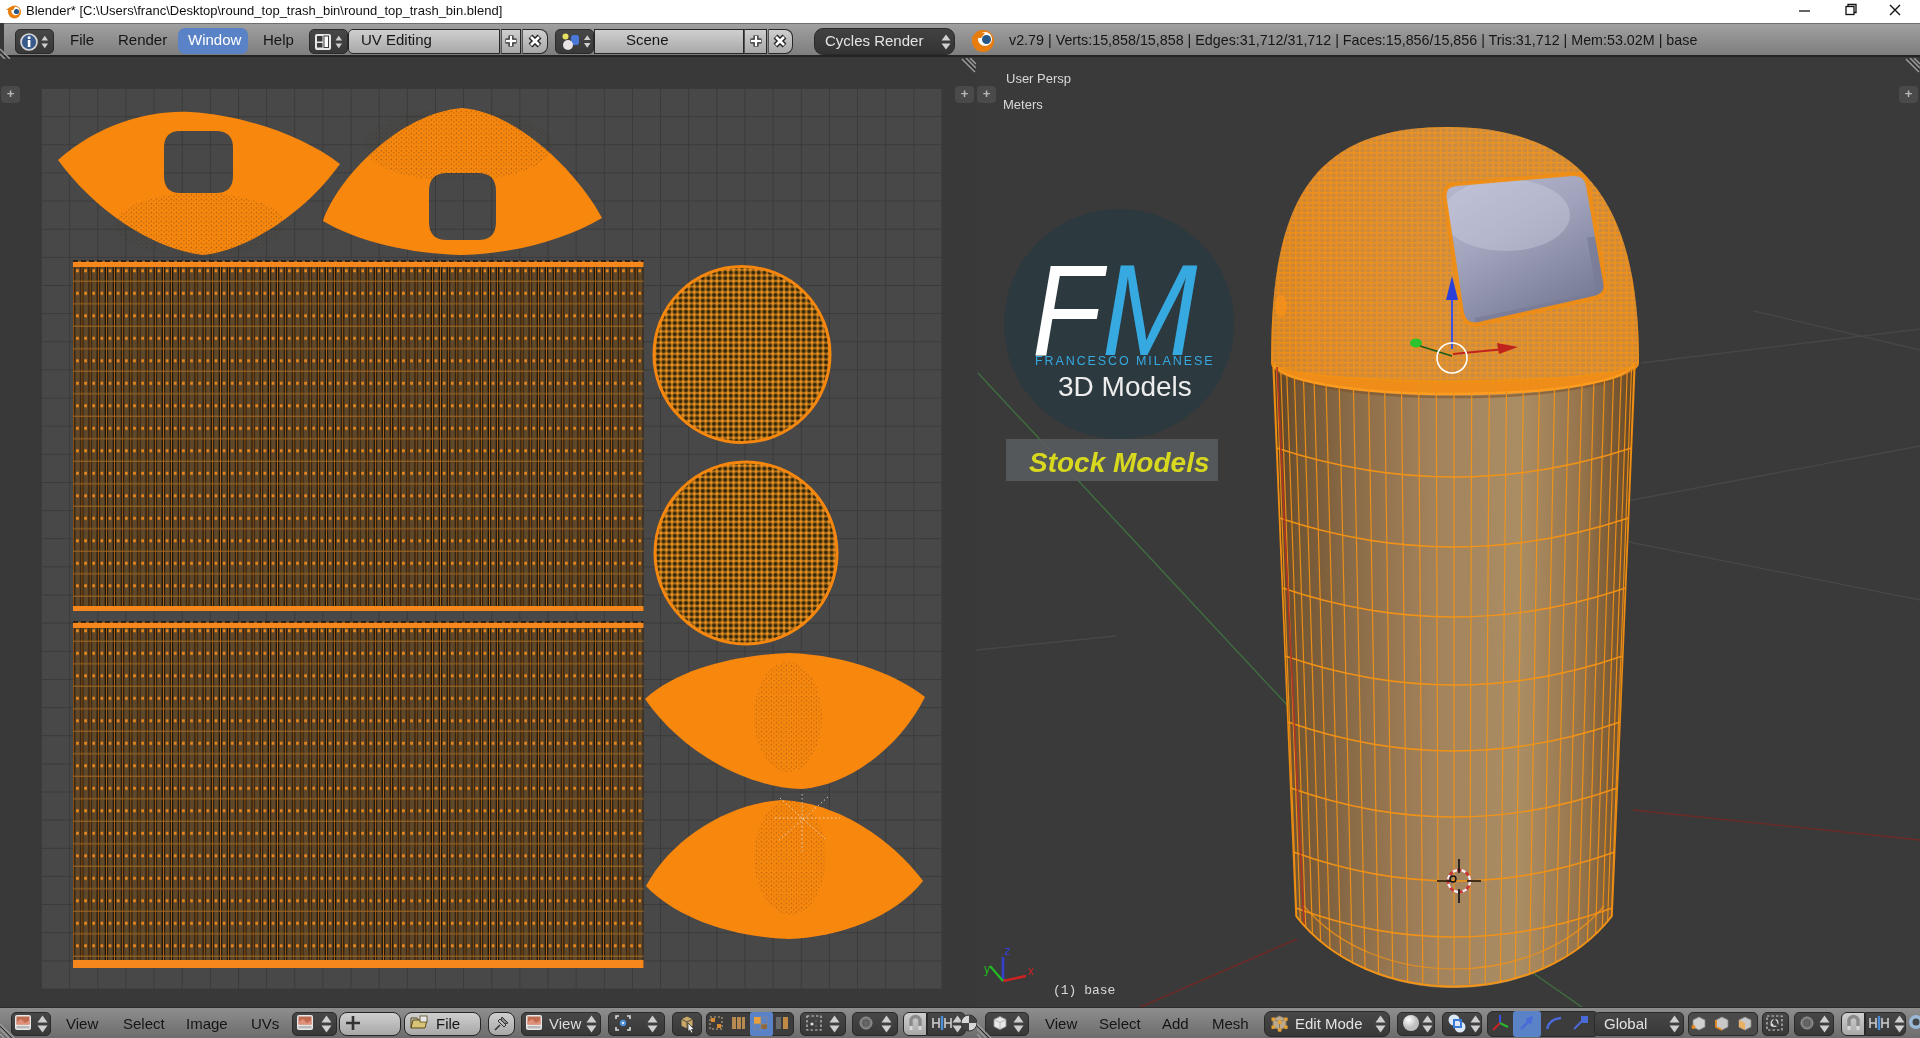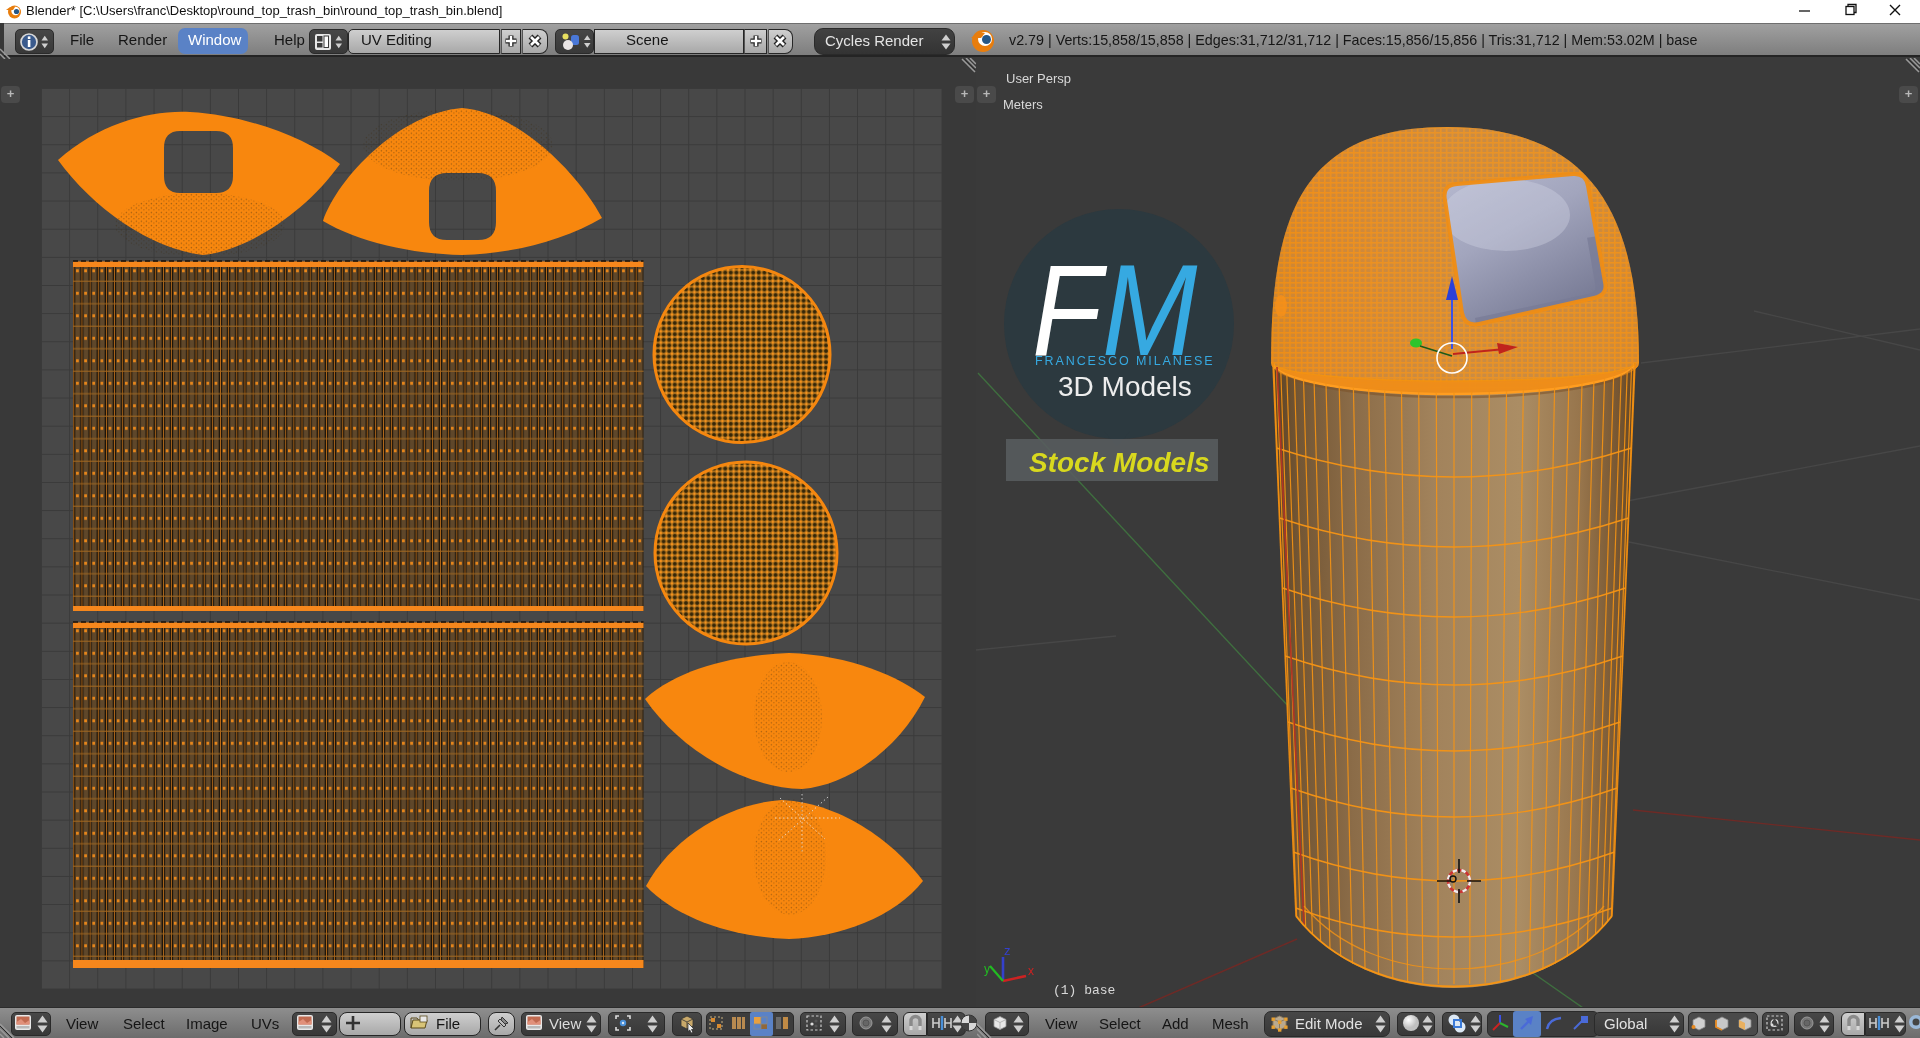--- a/index.html
+++ b/index.html
@@ -44,21 +44,21 @@
    <rect x="7.8" y="7" width="2.6" height="7" fill="#fff"></rect>
         <rect x="7.8" y="3.4" width="2.6" height="2.6" fill="#fff"></rect>
    <path d="M21.5,7.5 L28,7.5 L24.75,2.8 Z" fill="#cfcfcf"></path>
         <path d="M21.5,10.5 L28,10.5 L24.75,15.2 Z" fill="#cfcfcf"></path>
   </svg>
  </div>
  <div class="abs mtext" style="left:66px;top:7px;">File</div>
  <div class="abs mtext" style="left:114px;top:7px;">Render</div>
  <div class="abs" style="left:174px;top:4px;width:70px;height:26px;background:#5a82c6;border-radius:7px;"></div>
  <div class="abs mtext" style="left:184px;top:7px;color:#fff;">Window</div>
- <div class="abs mtext" style="left:259px;top:7px;margin-left:11px;">Help</div>
+ <div class="abs mtext" style="left:259px;top:7px;">Help</div>
  <div class="abs btn" style="left:305px;top:5px;width:39px;height:25px;">
   <svg class="abs" style="left:4px;top:3px" width="30" height="18" viewBox="0 0 30 18">
    <rect x="1" y="1" width="16" height="16" rx="2" fill="#e8e8e8"></rect>
    <rect x="3" y="3" width="5.5" height="5.5" fill="#3c3c3c"></rect>
         <rect x="3" y="10" width="5.5" height="4.5" fill="#3c3c3c"></rect>
    <rect x="10" y="3" width="4.5" height="11.5" fill="#fff" stroke="#3c3c3c" stroke-width="1"></rect>
    <path d="M21.5,7.5 L28,7.5 L24.75,2.8 Z" fill="#cfcfcf"></path>
         <path d="M21.5,10.5 L28,10.5 L24.75,15.2 Z" fill="#cfcfcf"></path>
   </svg>
  </div>

